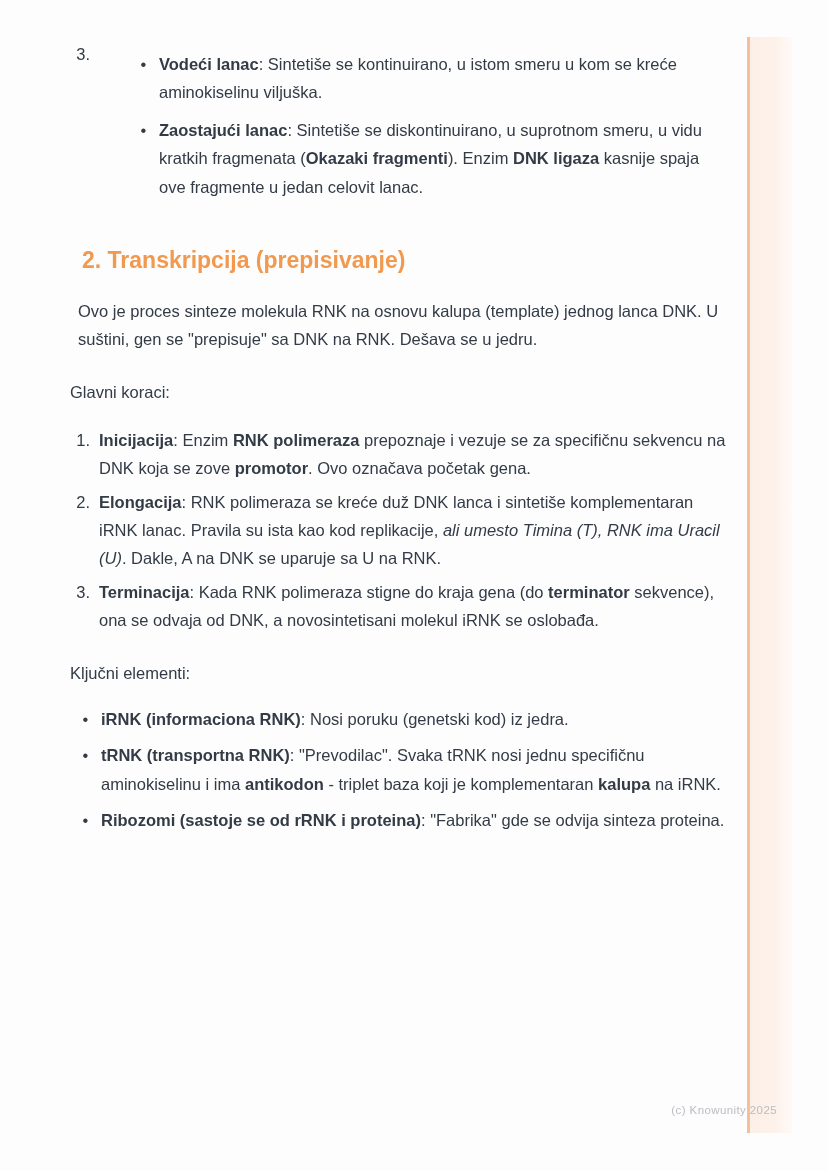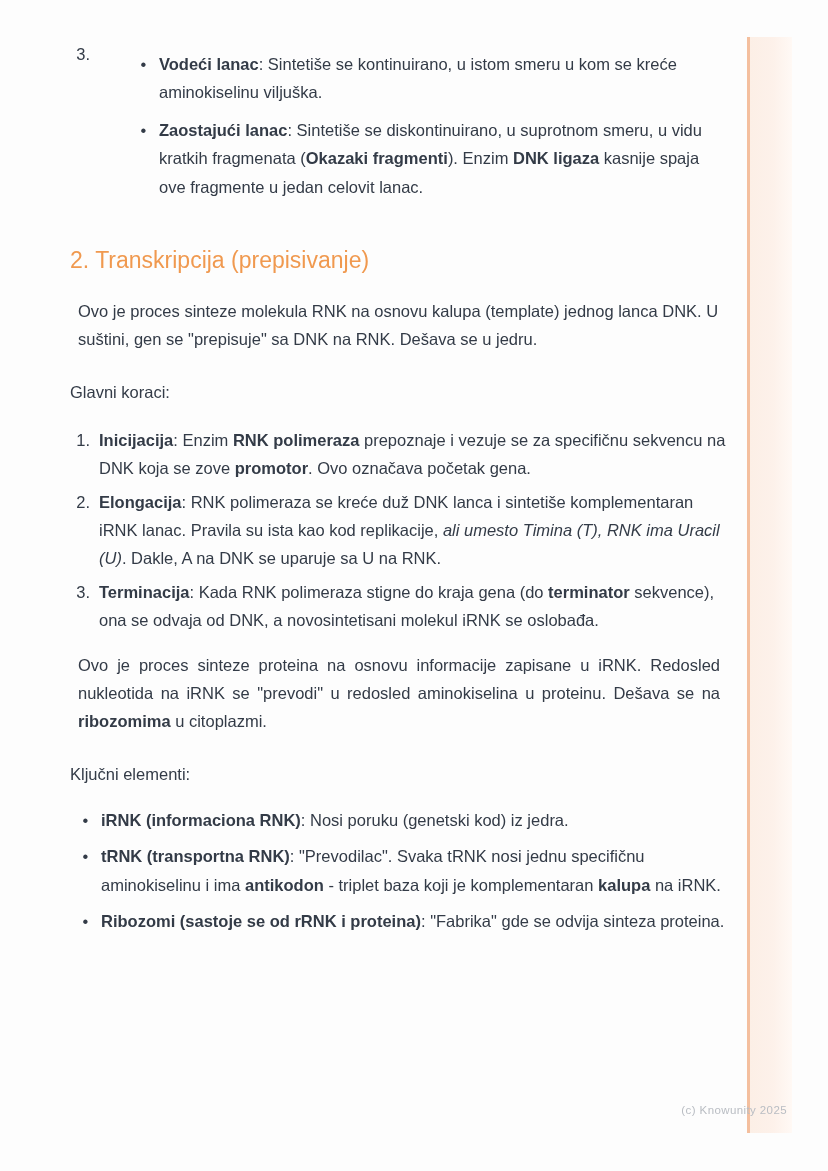--- a/index.html
+++ b/index.html
@@ -27,23 +27,23 @@
     z-index:1;
     padding:40px 100px 0 70px;
   }
   b { font-weight:bold; }
   i { font-style:italic; }
   p.para { margin:16px 8px; }
   p.justify { text-align:justify; }
   h2.section-heading {
     color:#f0994f;
     font-size:23px;
-    font-weight:normal;
+    font-weight:bold;
     line-height:1.3;
-    margin:36px 0 21px 0;
+    margin:36px 0 21px 12px;
   }
   .subhead {
     font-weight:normal;
     margin:24px 0 14px 0;
   }
   .num-item, .step, .bullet { display:flex; align-items:flex-start; }
   .num-item .num, .step .num {
     flex:0 0 20px;
     text-align:right;
     margin-right:9px;
@@ -56,21 +56,21 @@
     margin-right:9px;
     text-align:center;
   }
   .nested-bullets { margin:10px 0 0 38px; }
   .nested-bullets .bullet { margin:9px 0; }
   .key-bullets { margin:18px 0 14px 9px; }
   .key-bullets .bullet { margin:8px 0; }
   .watermark {
     position:absolute;
     z-index:2;
-    top:1101px; right:41px;
+    top:1101px; right:51px;
     font-size:11.5px;
     letter-spacing:0.4px;
     color:#b9bdc3;
   }
 </style>
 </head>
 <body>
 
 <div class="page">
 
@@ -110,21 +110,20 @@
         <p class="body"><b>Elongacija</b><span>: RNK polimeraza se kreće duž DNK lanca i sintetiše komplementaran iRNK lanac. Pravila su ista kao kod replikacije, </span><i>ali umesto Timina (T), RNK ima Uracil (U)</i><span>. Dakle, A na DNK se uparuje sa U na RNK.</span></p>
       </div>
       <div class="step">
         <span class="num">3.</span>
         <p class="body"><b>Terminacija</b><span>: Kada RNK polimeraza stigne do kraja gena (do </span><b>terminator</b><span> sekvence), ona se odvaja od DNK, a novosintetisani molekul iRNK se oslobađa.</span></p>
       </div>
     </div>
 
 
 
-    <p class="para justify"><span>Ovo je proces sinteze proteina na osnovu informacije zapisane u iRNK. Redosled nukleotida na iRNK se "prevodi" u redosled aminokiselina u proteinu. Dešava se na </span><b>ribozomima</b><span> u citoplazmi.</span></p>
 
     <p class="subhead">Ključni elementi:</p>
 
     <div class="key-bullets">
       <div class="bullet">
         <span class="dot">•</span>
         <p class="body"><b>iRNK (informaciona RNK)</b><span>: Nosi poruku (genetski kod) iz jedra.</span></p>
       </div>
       <div class="bullet">
         <span class="dot">•</span>

